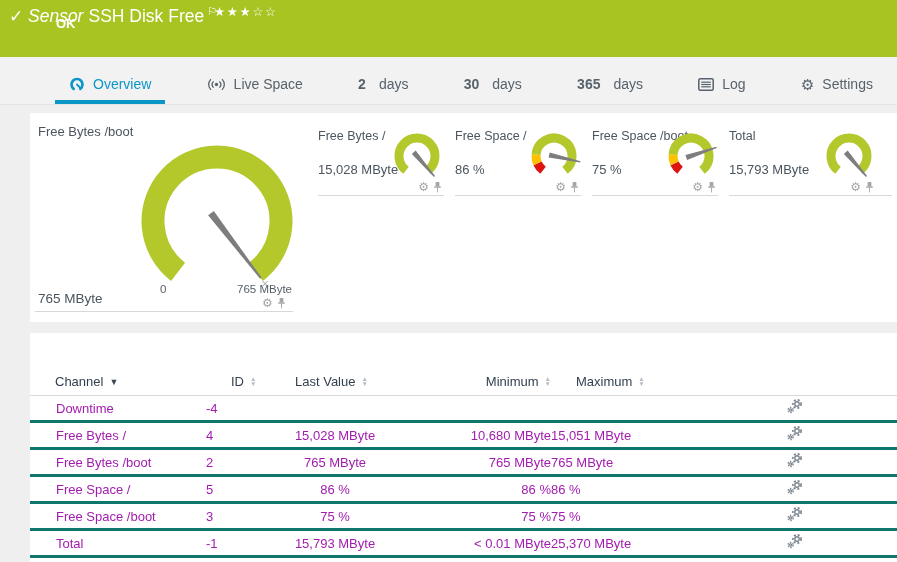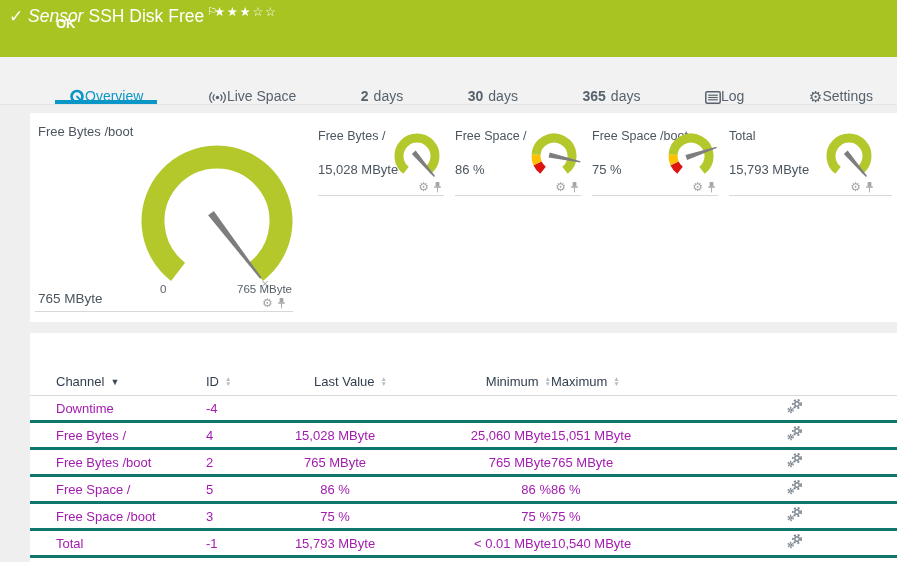--- a/index.html
+++ b/index.html
@@ -12,21 +12,21 @@
   .title  { position:absolute; left:28px; top:5px; font-size:17.5px; white-space:nowrap;text-align:right; }
   .title .prefix { font-style:italic; margin-right:5px; }
   .flag   { font-size:11px; vertical-align:super; margin-left:3px; cursor:pointer; }
   .stars  { position:absolute; left:214px; top:4px; font-size:12.5px; letter-spacing:1.5px; cursor:pointer; }
   .status { position:absolute; left:48px; top:16px; font-size:13px; font-weight:bold;margin-left:8px; }
 
   
   .tabbar { position:absolute; left:0; top:57px; width:897px; height:48px; background:#f2f2f2;
             border-bottom:1px solid #e3e3e3; display:flex; align-items:stretch;
             padding:0 10px 0 55px; justify-content:space-between; }
-  .tab { display:flex; align-items:flex-end; padding:0 14px; font-size:14px; color:#57626c;
+  .tab { display:flex; align-items:center; gap:8px; padding:0 14px; font-size:14px; color:#57626c;
          position:relative; cursor:pointer; white-space:nowrap;margin-top:7px; }
   .tab .num { font-weight:bold; margin-right:5px; }
   .tab.active { color:#0b96c8; }
   .tab.active::after { content:""; position:absolute; left:0; right:0; bottom:0; height:4px; background:#0b96c8; }
   .ticon { flex:0 0 auto; }
   .gearchar { font-size:15px; line-height:1; }
 
   
   .panel { position:absolute; left:30px; right:0; background:#fff; }
   .panel1 { top:113px; height:209px; }
@@ -55,25 +55,25 @@
 
   
   .tablewrap { padding-top:34px; }
   .trow { display:flex; align-items:center; height:27px; border-bottom:3px solid #0f766e;
           font-size:13px; color:#a21caf; }
   .thead { height:29px; color:#323f4e; border-bottom:1px solid #d5dadd; }
   .c  { white-space:nowrap; }
   .c1 { width:176px; padding-left:26px; }
   .c2 { width:64px; }
   .c3 { width:130px; text-align:center; }
-  .thead .c3 { text-align:center; padding-left:31px; }
+  .thead .c3 { text-align:left; padding-left:31px; }
   .c4 { width:151px; text-align:right; }
   .c5 { width:161px; }
   .c6 { margin-left:75px; width:22px; cursor:pointer; }
-  .thead .c1, .thead .c2, .thead .c3, .thead .c4, .thead .c5 { cursor:pointer; }
+  .thead .c1, .thead .c2, .thead .c3, .thead .c4, .thead .c5 { cursor:pointer;padding-left:25px; }
   .sort { display:inline-flex; flex-direction:column; margin-left:6px; color:#b7bec4;
           font-size:6.5px; line-height:5.5px; vertical-align:middle; position:relative; top:-1px; }
   .desc { font-size:9px; color:#3c4854; margin-left:6px; vertical-align:middle; }
 </style>
 </head>
 <body>
 
 <div class="topbar">
   <span class="check">✓</span>
   <div class="title">
@@ -255,21 +255,21 @@
           <circle cx="3.6" cy="11" r="2.5" stroke-width="1.4" stroke-dasharray="1.4 1.3"></circle>
             <circle cx="3.6" cy="11" r="1.1" stroke-width="1.1"></circle>
         </svg>
       </div>
     </div>
 
     <div class="trow">
       <div class="c c1">Free Bytes /</div>
       <div class="c c2">4</div>
       <div class="c c3">15,028 MByte</div>
-      <div class="c c4">25,060 MByte</div>
+      <div class="c c4">10,680 MByte</div>
       <div class="c c5">15,051 MByte</div>
       <div class="c c6">
         <svg width="16" height="15" viewBox="0 0 16 15" stroke="#7b858e" fill="none">
           <circle cx="10" cy="5" r="4.1" stroke-width="1.7" stroke-dasharray="2 1.9"></circle>
             <circle cx="10" cy="5" r="2.2" stroke-width="1.4"></circle>
           <circle cx="3.6" cy="11" r="2.5" stroke-width="1.4" stroke-dasharray="1.4 1.3"></circle>
             <circle cx="3.6" cy="11" r="1.1" stroke-width="1.1"></circle>
         </svg>
       </div>
     </div>
@@ -320,21 +320,21 @@
             <circle cx="3.6" cy="11" r="1.1" stroke-width="1.1"></circle>
         </svg>
       </div>
     </div>
 
     <div class="trow">
       <div class="c c1">Total</div>
       <div class="c c2">-1</div>
       <div class="c c3">15,793 MByte</div>
       <div class="c c4">&lt; 0.01 MByte</div>
-      <div class="c c5">10,540 MByte</div>
+      <div class="c c5">25,370 MByte</div>
       <div class="c c6">
         <svg width="16" height="15" viewBox="0 0 16 15" stroke="#7b858e" fill="none">
           <circle cx="10" cy="5" r="4.1" stroke-width="1.7" stroke-dasharray="2 1.9"></circle>
             <circle cx="10" cy="5" r="2.2" stroke-width="1.4"></circle>
           <circle cx="3.6" cy="11" r="2.5" stroke-width="1.4" stroke-dasharray="1.4 1.3"></circle>
             <circle cx="3.6" cy="11" r="1.1" stroke-width="1.1"></circle>
         </svg>
       </div>
     </div>
   </div>

